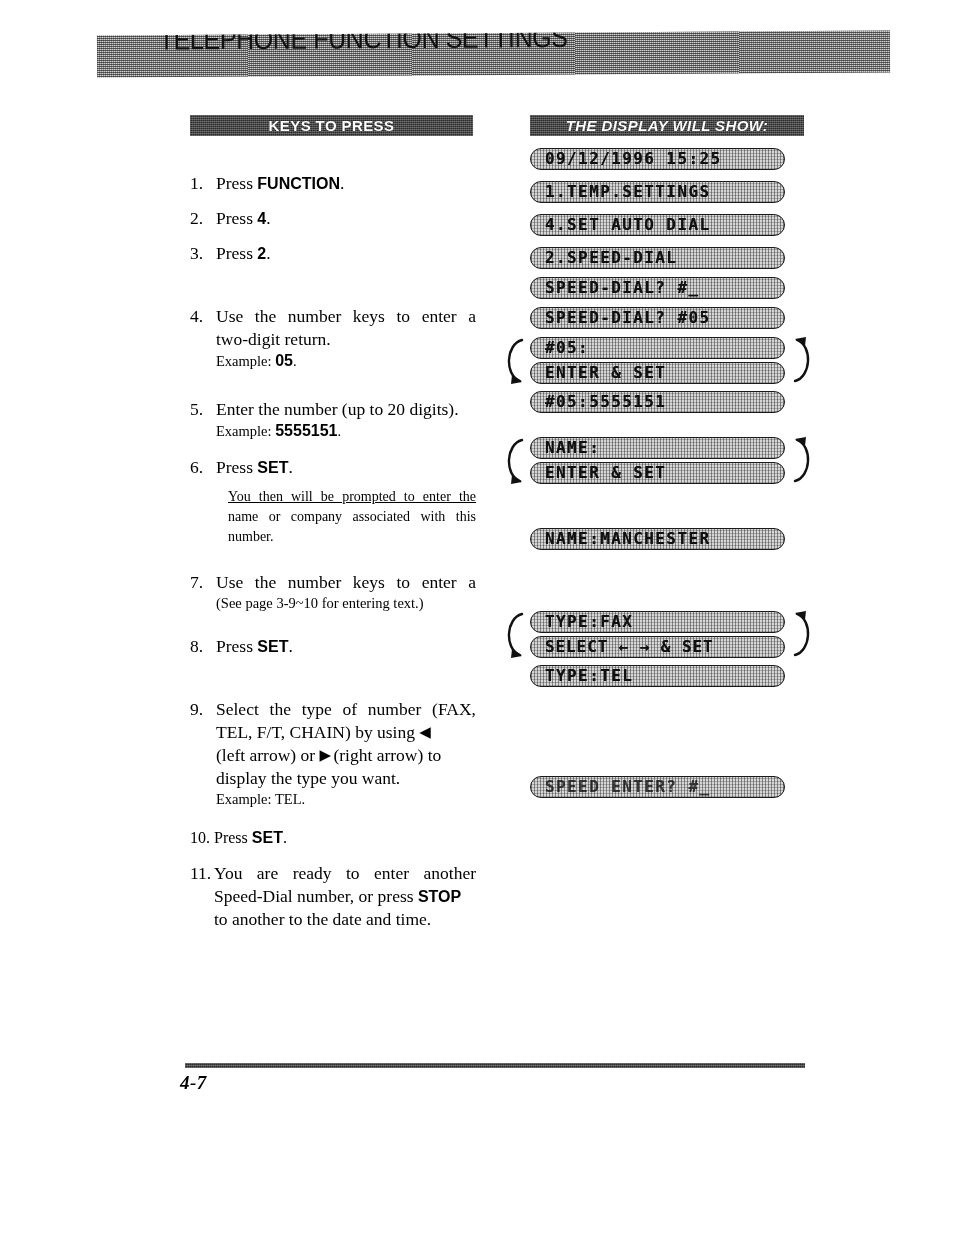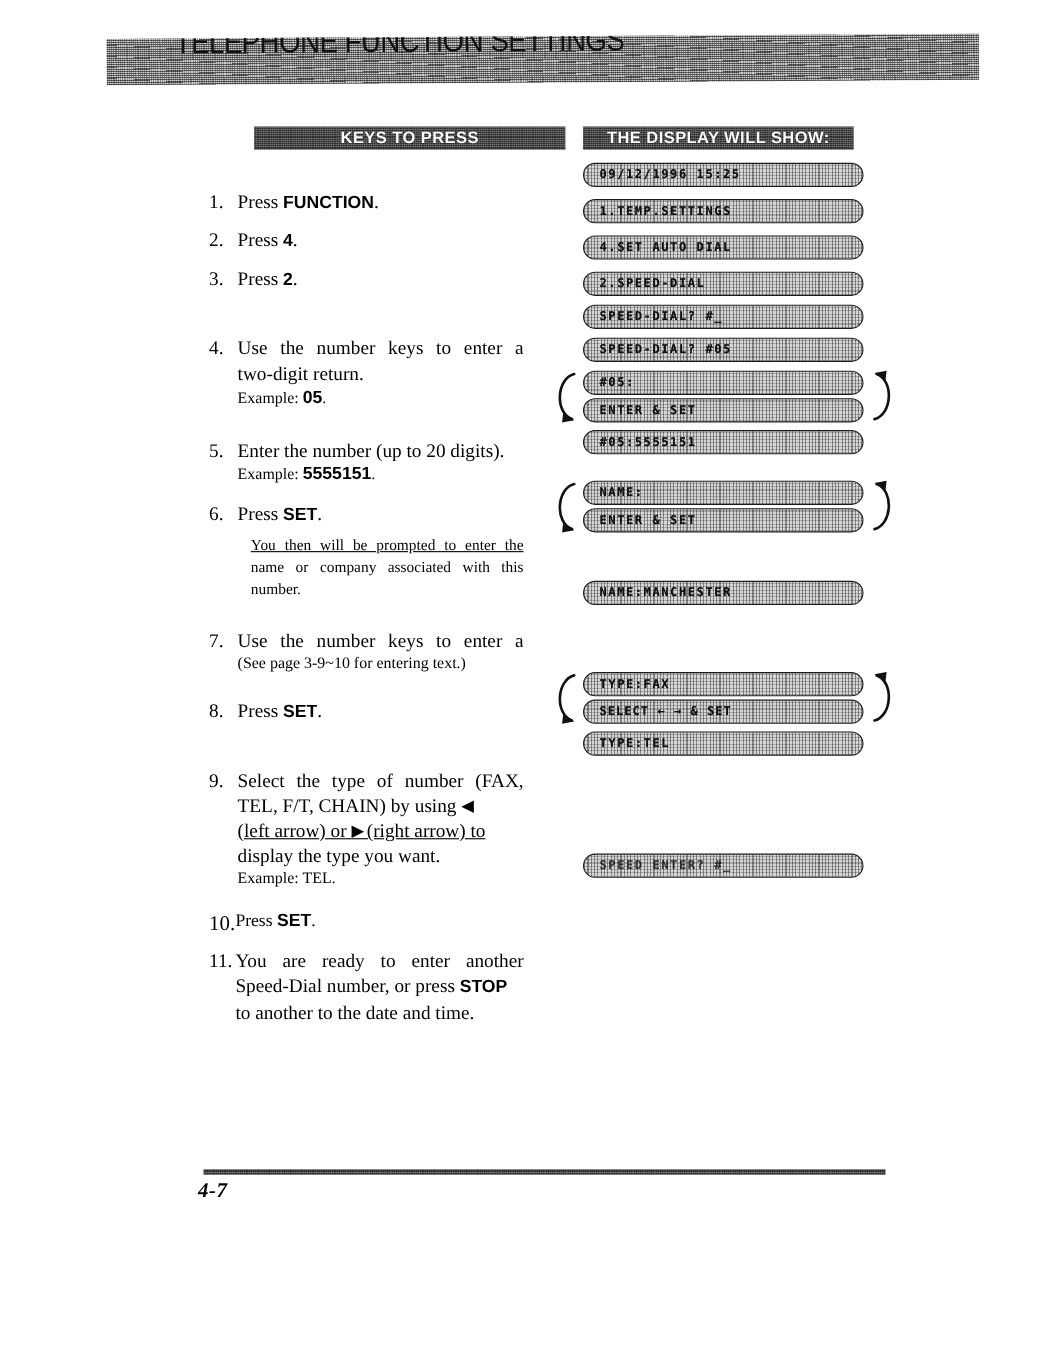--- a/index.html
+++ b/index.html
@@ -70,26 +70,26 @@
     font-family: "Liberation Sans", sans-serif;
     font-size: 15px;
     font-weight: bold;
     letter-spacing: 0.4px;
     text-shadow: 0 0 1px rgba(0,0,0,0.9);
   }
   #head-keys {
     left: 190px;
     top: 115px;
     width: 283px;
-    margin-left: 41px;
   }
   #head-display {
     left: 530px;
     top: 115px;
-    width: 246px;
+    width: 274px;
+    font-style: italic;
   }
 
   
   #steps {
     position: absolute;
     left: 190px;
     top: 172px;
     width: 286px;
   }
   .step {
@@ -155,21 +155,21 @@
     overflow: hidden;
   }
   .lcd .txt {
     position: absolute;
     left: 14px;
     top: 0;
     right: 6px;
     height: 100%;
     line-height: 20px;
     font-family: "DejaVu Sans Mono", monospace;
-    font-size: 11px;
+    font-size: 16px;
     font-weight: bold;
     letter-spacing: 1.4px;
     color: #101010;
     white-space: nowrap;
     text-shadow: 0 0 0.6px rgba(0,0,0,0.5);
   }
   .lcd.faded .txt { opacity: 0.78; }
 
   .lcd-row { position: relative; margin-bottom: 8px; }
 
@@ -268,27 +268,27 @@
 
   <div class="step" style="margin-bottom:40px;">
     <span class="num">8.</span>
     <span class="body last-line"><span>Press </span><span class="kb">SET</span><span>.</span></span>
   </div>
 
   <div class="step" style="margin-bottom:18px;">
     <span class="num">9.</span>
     <span class="body" style="text-align:justify; text-align-last:justify;">Select the type of number (FAX,</span>
     <span class="body" style="display:block;"><span>TEL, F/T, CHAIN) by using </span><span class="arrow-glyph">◀</span></span>
-    <span class="body" style="display:block;text-decoration:underline;"><span>(left arrow) or </span><span class="arrow-glyph">▶</span><span> (right arrow) to</span></span>
+    <span class="body" style="display:block;"><span>(left arrow) or </span><span class="arrow-glyph">▶</span><span> (right arrow) to</span></span>
     <span class="body last-line">display the type you want.</span>
     <span class="example">Example: TEL.</span>
   </div>
 
   <div class="step narrow-num" style="margin-bottom:14px;">
-    <span class="num" style="font-size:19px;">10.</span>
+    <span class="num" style="font-size:16px;">10.</span>
     <span class="body last-line" style="font-size:16px;"><span>Press </span><span class="kb">SET</span><span>.</span></span>
   </div>
 
   <div class="step narrow-num">
     <span class="num">11.</span>
     <span class="body" style="text-align:justify; text-align-last:justify;">You are ready to enter another</span>
     <span class="body" style="display:block;"><span>Speed-Dial number, or press </span><span class="kb">STOP</span></span>
     <span class="body last-line">to another to the date and time.</span>
   </div>
 

